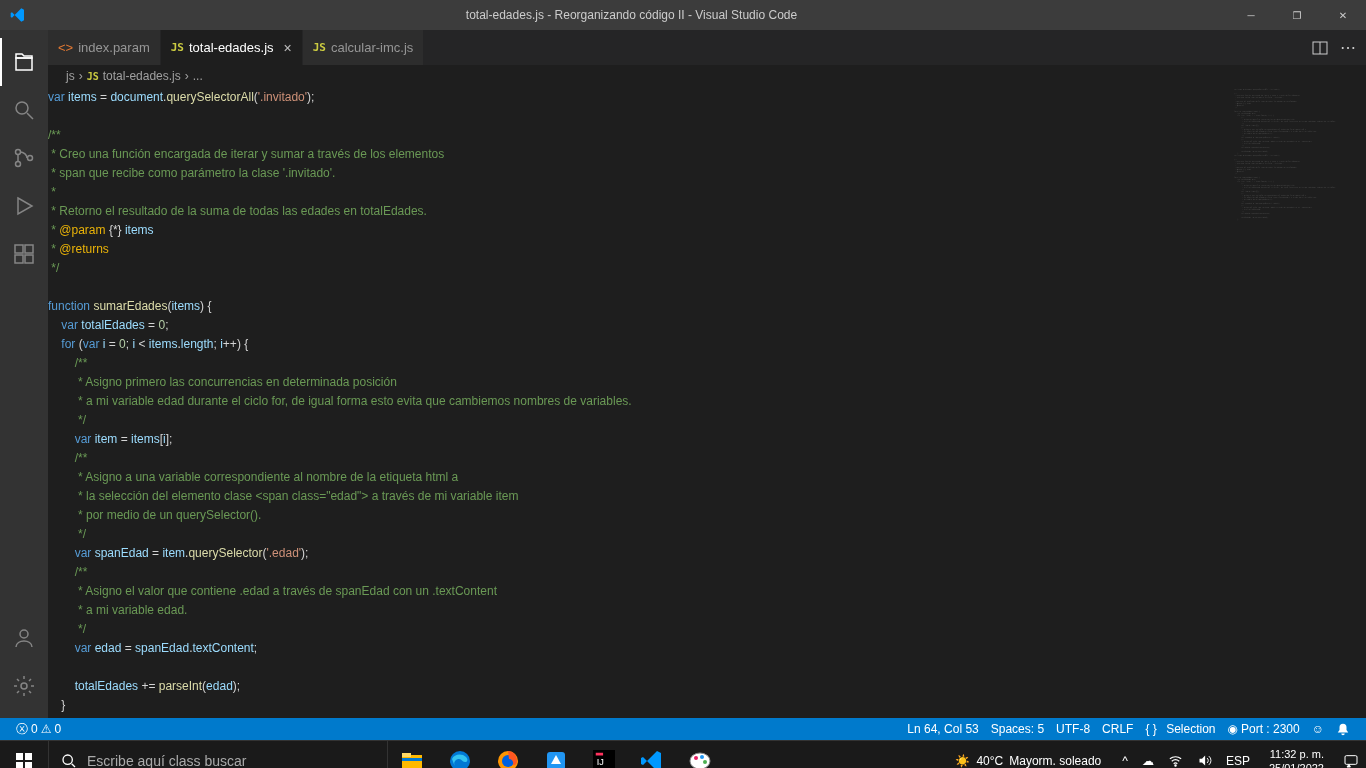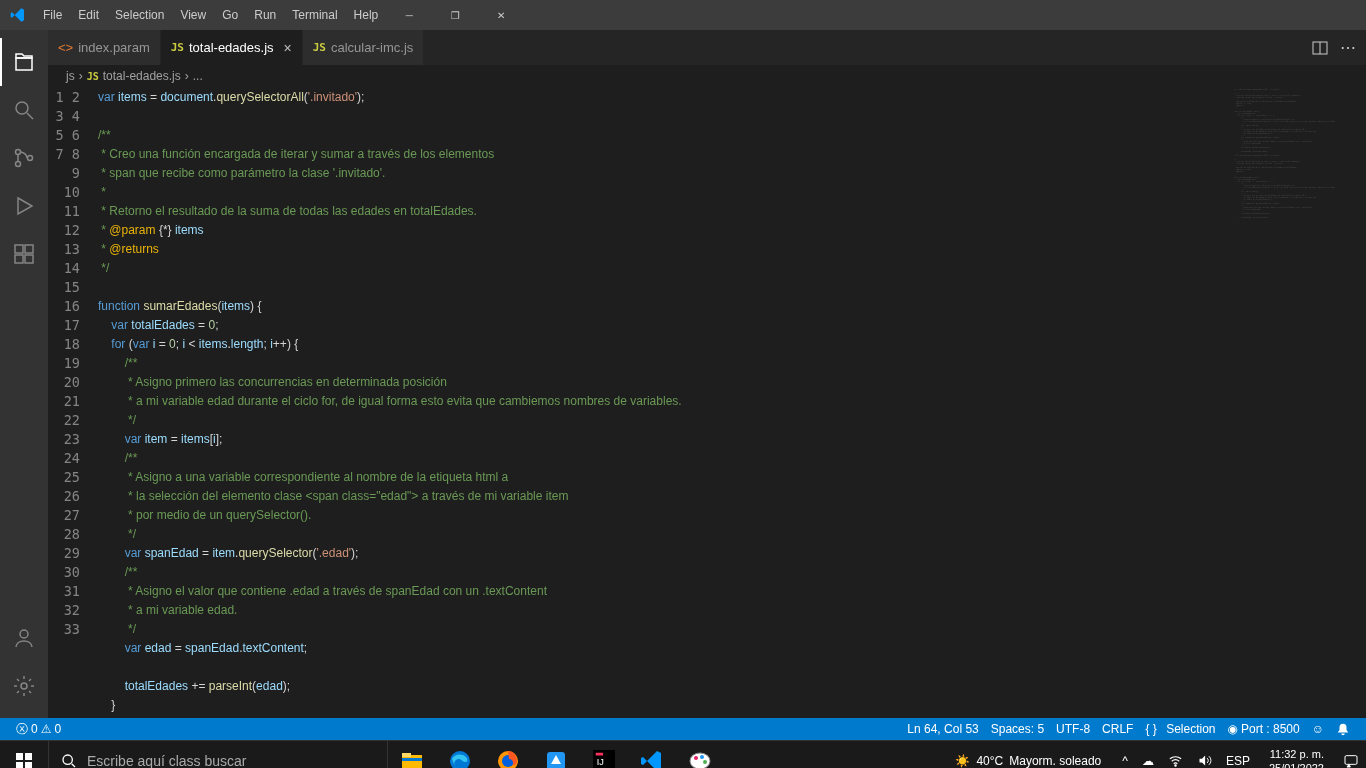--- a/index.html
+++ b/index.html
@@ -51,30 +51,21 @@
 </style>
 </head>
 <body>
 
 <div class="titlebar">
   <div class="logo">
     <svg viewBox="0 0 24 24" fill="#0098ff">
         <path d="M17 2L7 12l10 10 4-2V4l-4-2zM3 8l4 4-4 4-2-1V9l2-1z"></path>
       </svg>
   </div>
-  <div class="menu" id="menu-bar">
-      <div class="menu-item">File</div>
-      <div class="menu-item">Edit</div>
-      <div class="menu-item">Selection</div>
-      <div class="menu-item">View</div>
-      <div class="menu-item">Go</div>
-      <div class="menu-item">Run</div>
-      <div class="menu-item">Terminal</div>
-      <div class="menu-item">Help</div>
-    </div>
+  <div class="title-text">total-edades.js - Reorganizando código II - Visual Studio Code</div>
   <div class="win-controls">
     <div class="win-btn">─</div>
     <div class="win-btn">❐</div>
     <div class="win-btn close">✕</div>
   </div>
 </div>
 
 <div class="main">
   <div class="activity-bar">
     <div class="icon active">
@@ -153,54 +144,20 @@
     </div>
     <div class="breadcrumb">
       <span>js</span>
       <span>›</span>
       <span class="js-icon">JS</span>
       <span>total-edades.js</span>
       <span>›</span>
       <span>...</span>
     </div>
     <div class="code-area">
-      <div class="gutter" id="gutter">1
-2
-3
-4
-5
-6
-7
-8
-9
-10
-11
-12
-13
-14
-15
-16
-17
-18
-19
-20
-21
-22
-23
-24
-25
-26
-27
-28
-29
-30
-31
-32
-33
-</div>
       <div class="code" id="code"><div><span class="k">var</span><span class="p"> </span><span class="v">items</span><span class="p"> = </span><span class="v">document</span><span class="p">.</span><span class="f">querySelectorAll</span><span class="p">(</span><span class="s">'.invitado'</span><span class="p">);</span></div><div>&nbsp;</div><div><span class="c">/**</span></div><div><span class="c"> * Creo una función encargada de iterar y sumar a través de los elementos</span></div><div><span class="c"> * span que recibe como parámetro la clase '.invitado'.</span></div><div><span class="c"> *</span></div><div><span class="c"> * Retorno el resultado de la suma de todas las edades en totalEdades.</span></div><div><span class="c"> * </span><span class="t">@param</span><span class="c"> </span><span class="p">{*}</span><span class="c"> </span><span class="pa">items</span></div><div><span class="c"> * </span><span class="t">@returns</span></div><div><span class="c"> */</span></div><div>&nbsp;</div><div><span class="k">function</span><span class="p"> </span><span class="f">sumarEdades</span><span class="p">(</span><span class="v">items</span><span class="p">) {</span></div><div><span class="p">    </span><span class="k">var</span><span class="p"> </span><span class="v">totalEdades</span><span class="p"> = </span><span class="n">0</span><span class="p">;</span></div><div><span class="p">    </span><span class="k">for</span><span class="p"> (</span><span class="k">var</span><span class="p"> </span><span class="v">i</span><span class="p"> = </span><span class="n">0</span><span class="p">; </span><span class="v">i</span><span class="p"> &lt; </span><span class="v">items</span><span class="p">.</span><span class="v">length</span><span class="p">; </span><span class="v">i</span><span class="p">++) {</span></div><div><span class="p">        </span><span class="c">/**</span></div><div><span class="p">        </span><span class="c"> * Asigno primero las concurrencias en determinada posición</span></div><div><span class="p">        </span><span class="c"> * a mi variable edad durante el ciclo for, de igual forma esto evita que cambiemos nombres de variables.</span></div><div><span class="p">        </span><span class="c"> */</span></div><div><span class="p">        </span><span class="k">var</span><span class="p"> </span><span class="v">item</span><span class="p"> = </span><span class="v">items</span><span class="p">[</span><span class="v">i</span><span class="p">];</span></div><div><span class="p">        </span><span class="c">/**</span></div><div><span class="p">        </span><span class="c"> * Asigno a una variable correspondiente al nombre de la etiqueta html a</span></div><div><span class="p">        </span><span class="c"> * la selección del elemento clase &lt;span class="edad"&gt; a través de mi variable item</span></div><div><span class="p">        </span><span class="c"> * por medio de un querySelector().</span></div><div><span class="p">        </span><span class="c"> */</span></div><div><span class="p">        </span><span class="k">var</span><span class="p"> </span><span class="v">spanEdad</span><span class="p"> = </span><span class="v">item</span><span class="p">.</span><span class="f">querySelector</span><span class="p">(</span><span class="s">'.edad'</span><span class="p">);</span></div><div><span class="p">        </span><span class="c">/**</span></div><div><span class="p">        </span><span class="c"> * Asigno el valor que contiene .edad a través de spanEdad con un .textContent</span></div><div><span class="p">        </span><span class="c"> * a mi variable edad.</span></div><div><span class="p">        </span><span class="c"> */</span></div><div><span class="p">        </span><span class="k">var</span><span class="p"> </span><span class="v">edad</span><span class="p"> = </span><span class="v">spanEdad</span><span class="p">.</span><span class="v">textContent</span><span class="p">;</span></div><div>&nbsp;</div><div><span class="p">        </span><span class="v">totalEdades</span><span class="p"> += </span><span class="f">parseInt</span><span class="p">(</span><span class="v">edad</span><span class="p">);</span></div><div><span class="p">    }</span></div></div>
       <div class="minimap">
           <div class="minimap-content" id="minimap">var items = document.querySelectorAll('.invitado');
 
 /**
  * Creo una función encargada de iterar y sumar a través de los elementos
  * span que recibe como parámetro la clase '.invitado'.
  *
  * Retorno el resultado de la suma de todas las edades en totalEdades.
  * @param {*} items
@@ -276,21 +233,21 @@
       <span>0</span>
   </div>
   <div class="right">
     <div class="sb-item">Ln 64, Col 53</div>
     <div class="sb-item">Spaces: 5</div>
     <div class="sb-item">UTF-8</div>
     <div class="sb-item">CRLF</div>
     <div class="sb-item"><span>{ }</span>&nbsp;<span>Selection</span></div>
     <div class="sb-item">
         <span>◉</span>
-        <span>Port : 8500</span>
+        <span>Port : 2300</span>
       </div>
     <div class="sb-item">☺</div>
     <div class="sb-item">
         <svg width="14" height="14" viewBox="0 0 16 16" fill="#fff">
           <path d="M8 2a4 4 0 0 0-4 4v3l-2 3h12l-2-3V6a4 4 0 0 0-4-4zM6 13a2 2 0 0 0 4 0"></path>
         </svg>
       </div>
   </div>
 </div>
 

